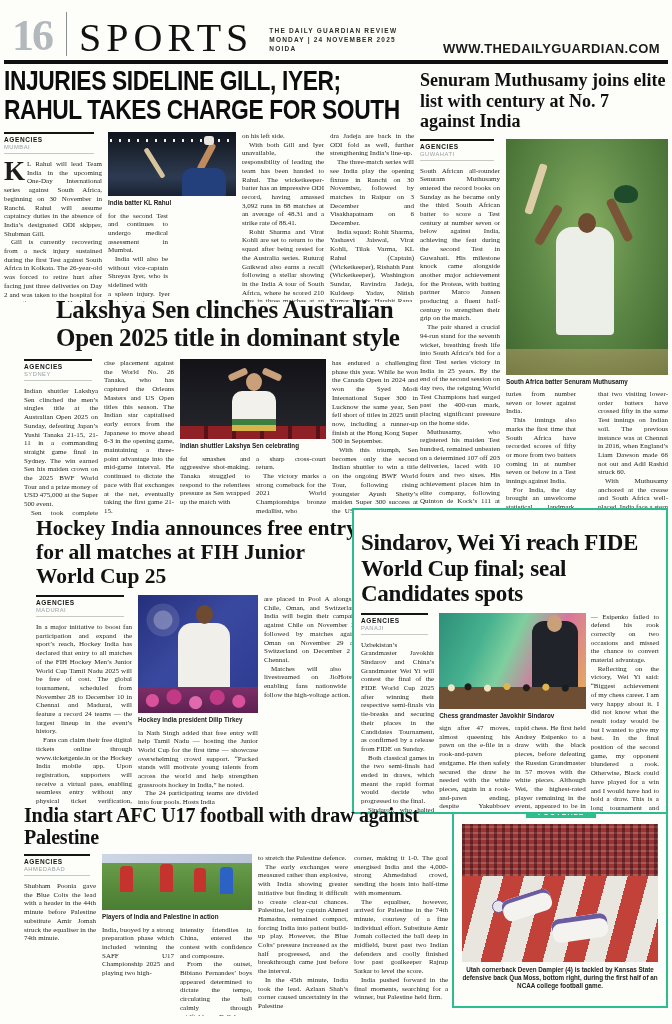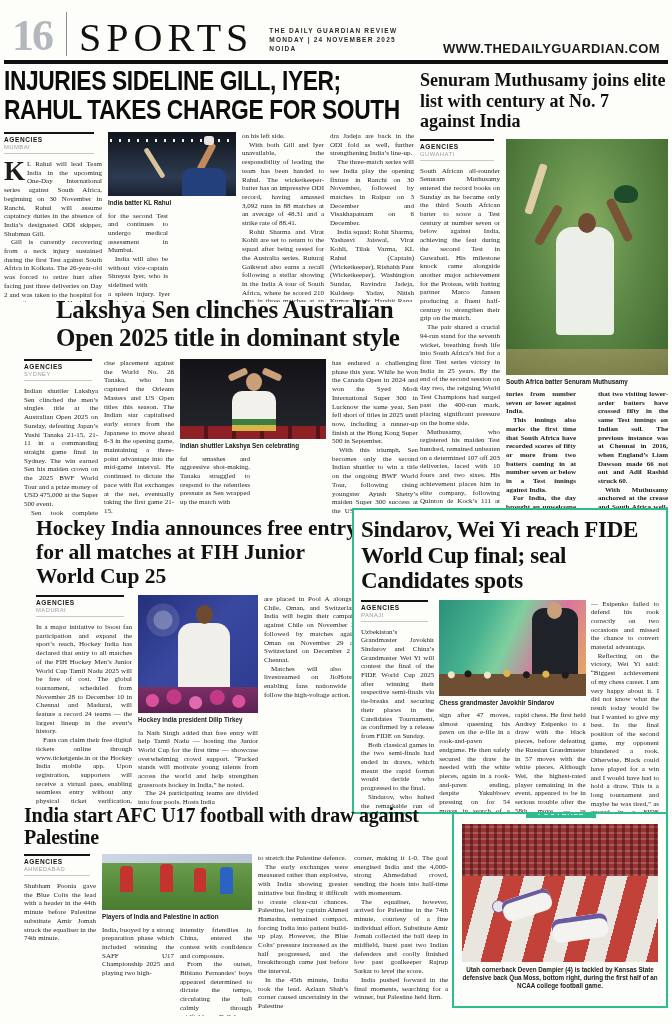--- a/index.html
+++ b/index.html
@@ -52,21 +52,21 @@
   #muthusamy .cols { gap:6px; }
   #muthusamy .wA{width:80px;} #muthusamy .wR{width:162px;}
   .photo-muth { height:236px; background: radial-gradient(ellipse at 50% 38%, #86ac60 0%, #5f8a48 45%, #3f652e 100%); }
   .photo-muth .torso { position:absolute; left:50px; bottom:40px; width:58px; height:108px; background:#eceee8; border-radius:16px 16px 4px 4px; }
   .photo-muth .head { position:absolute; left:72px; bottom:142px; width:18px; height:20px; background:#6e4a30; border-radius:50%; }
   .photo-muth .armL { position:absolute; left:38px; bottom:128px; width:9px; height:44px; background:#7a5436; transform:rotate(30deg); border-radius:4px; }
   .photo-muth .armR { position:absolute; right:44px; bottom:132px; width:9px; height:46px; background:#7a5436; transform:rotate(-26deg); border-radius:4px; }
   .photo-muth .helmet { position:absolute; right:30px; bottom:172px; width:24px; height:18px; background:#1e4b2c; border-radius:50% 50% 40% 40%; }
   .photo-muth .bat { position:absolute; left:26px; bottom:160px; width:8px; height:52px; background:#ddcda6; transform:rotate(18deg); border-radius:3px; }
   .photo-muth .pitch { position:absolute; bottom:0; left:0; right:0; height:26px; background:linear-gradient(180deg,#b9a06b, #a58c58); opacity:.55; }
-  #muthusamy .subcols { display:flex; gap:22px;font-weight:bold; }
+  #muthusamy .subcols { display:flex; gap:22px; }
   #muthusamy .subcols .txt { width:78px; }
 
   
   #lakshya { left:24px; top:296px; width:394px; height:220px; }
   .lak-hl { font-size:25px; line-height:27.5px; font-weight:bold; color:#141414; margin:0 0 8px 32px; letter-spacing:-.3px; }
   #lakshya .cols { gap:6px; }
   #lakshya .w1{width:74px;} #lakshya .w2{width:70px;} #lakshya .wM{width:146px;} #lakshya .w5{width:86px;}
   .photo-sen { height:80px; background: linear-gradient(180deg,#121217 0%, #1e1e25 55%, #26262d 100%); }
   .photo-sen .ad { position:absolute; bottom:0; left:0; right:0; height:13px;
       background:repeating-linear-gradient(90deg,#8e2026 0 24px,#571317 24px 28px); }
@@ -91,21 +91,21 @@
   .photo-tirkey .flowers { position:absolute; bottom:0; left:0; right:0; height:26px;
       background: radial-gradient(circle at 12% 52%, #d9519a 0 6px, transparent 7px),
                   radial-gradient(circle at 30% 38%, #c23a86 0 7px, transparent 8px),
                   radial-gradient(circle at 48% 60%, #e06aac 0 6px, transparent 7px),
                   radial-gradient(circle at 66% 40%, #c23a86 0 7px, transparent 8px),
                   radial-gradient(circle at 84% 55%, #d9519a 0 6px, transparent 7px),
                   linear-gradient(180deg,#7c2f68,#5d2150); }
 
   
   #sindarov { left:352px; top:508px; width:316px; height:306px; border:2px solid var(--accent,#2ebd8e); padding:7px 7px 5px 7px; background:#fdfdfa; }
-  .sin-hl { font-size:23px; line-height:25.5px; font-weight:bold; color:#121212; margin-bottom:6px; letter-spacing:-.3px; }
+  .sin-hl { font-size:23px; line-height:25.5px; font-weight:bold; color:#121212; margin-bottom:6px; letter-spacing:-.3px;margin-top:13px; }
   #sindarov .cols { gap:5px; }
   #sindarov .w1{width:74px;} #sindarov .wM{width:148px;} #sindarov .w4{width:69px;}
   .photo-chess { height:96px; background: linear-gradient(115deg,#2d8f78 0%, #46b18f 28%, #7fcf9e 46%, #d9759e 68%, #e5b355 100%); }
   .photo-chess .player { position:absolute; right:8px; top:8px; width:46px; height:70px; background:#20242a; border-radius:12px 12px 0 0; }
   .photo-chess .phead { position:absolute; right:24px; top:2px; width:15px; height:17px; background:#caa07a; border-radius:50%; }
   .photo-chess .board { position:absolute; bottom:0; left:0; right:0; height:22px; background:#6e4f33; }
   .photo-chess .pieces { position:absolute; bottom:10px; left:4px; right:4px; height:16px;
       background: radial-gradient(circle at 6% 30%, #efe6c8 0 3px, transparent 4px),
                   radial-gradient(circle at 18% 24%, #1d1d1d 0 3px, transparent 4px),
                   radial-gradient(circle at 32% 32%, #efe6c8 0 3px, transparent 4px),
@@ -271,20 +271,24 @@
           <div class="armL"></div>
           <div class="armR"></div>
           <div class="head"></div>
           <div class="jersey"></div>
         </div>
         <div class="caption">Indian shuttler Lakshya Sen celebrating</div>
         <div class="subcols">
           <div class="txt">
               <p>ful smashes and aggressive shot-making. Tanaka struggled to respond to the relentless pressure as Sen wrapped up the match with</p>
             </div>
+          <div class="txt">
+              <p>a sharp cross-court return.</p>
+              <p>The victory marks a strong comeback for the 2021 World Championships bronze medallist, who</p>
+            </div>
         </div>
       </div>
       <div class="col w5 txt">
           <p>has endured a challenging phase this year. While he won the Canada Open in 2024 and won the Syed Modi International Super 300 in Lucknow the same year, Sen fell short of titles in 2025 until now, including a runner-up finish at the Hong Kong Super 500 in September.</p>
           <p>With this triumph, Sen becomes only the second Indian shuttler to win a title on the ongoing BWF World Tour, following rising youngster Ayush Shetty’s maiden Super 300 success at the US Open earlier in the season.</p>
         </div>
     </div>
   </section>
 
   <section class="article" id="hockey">

